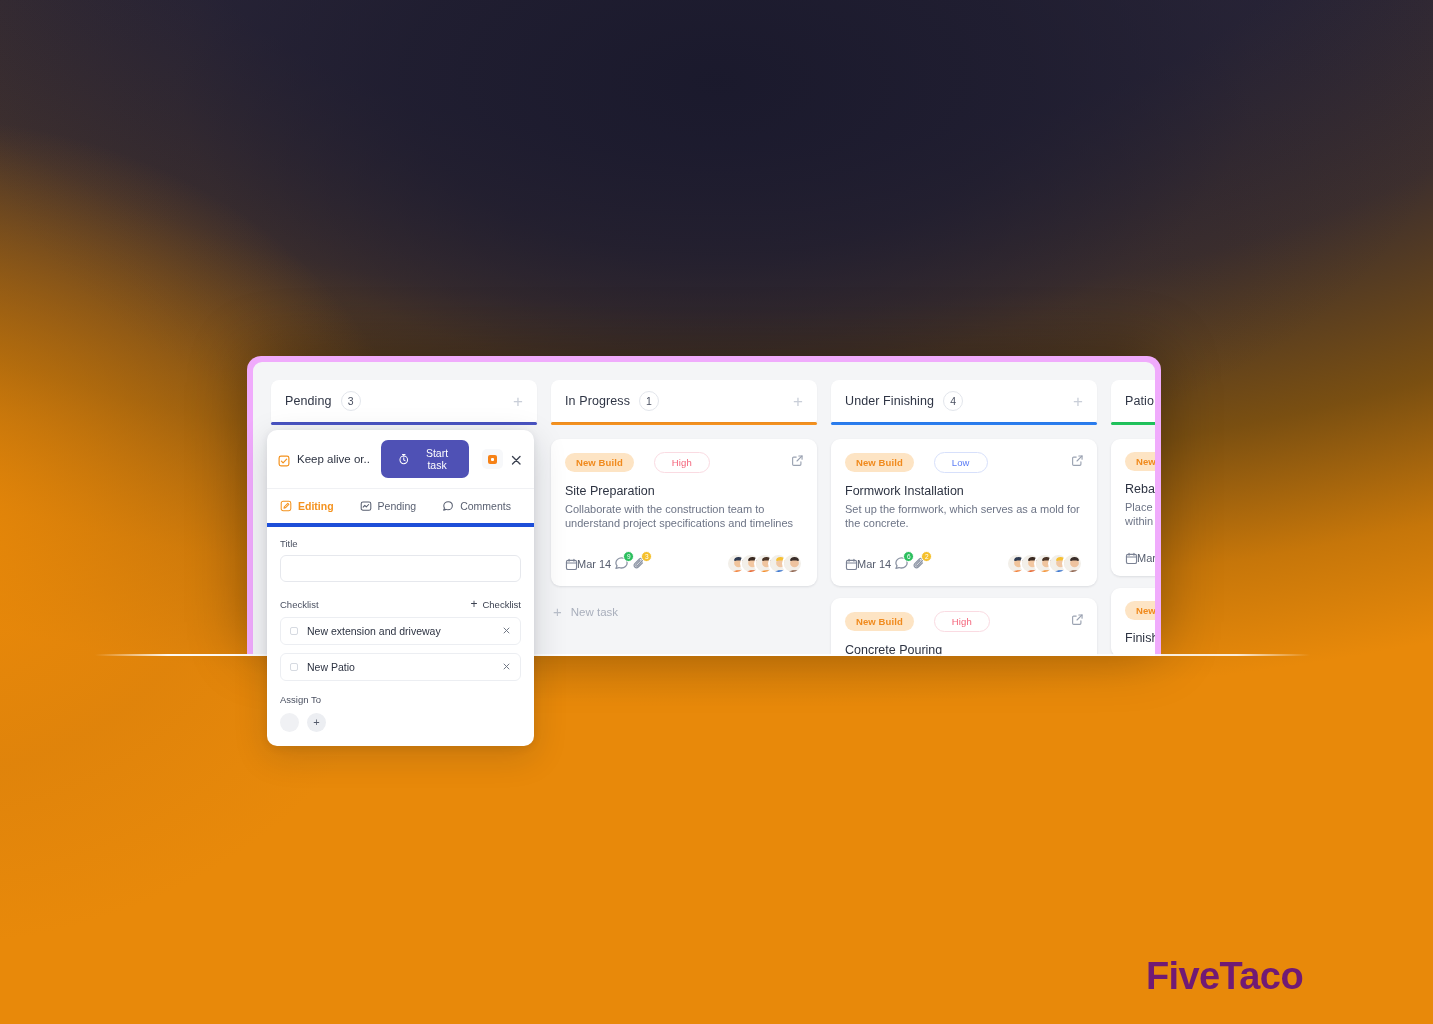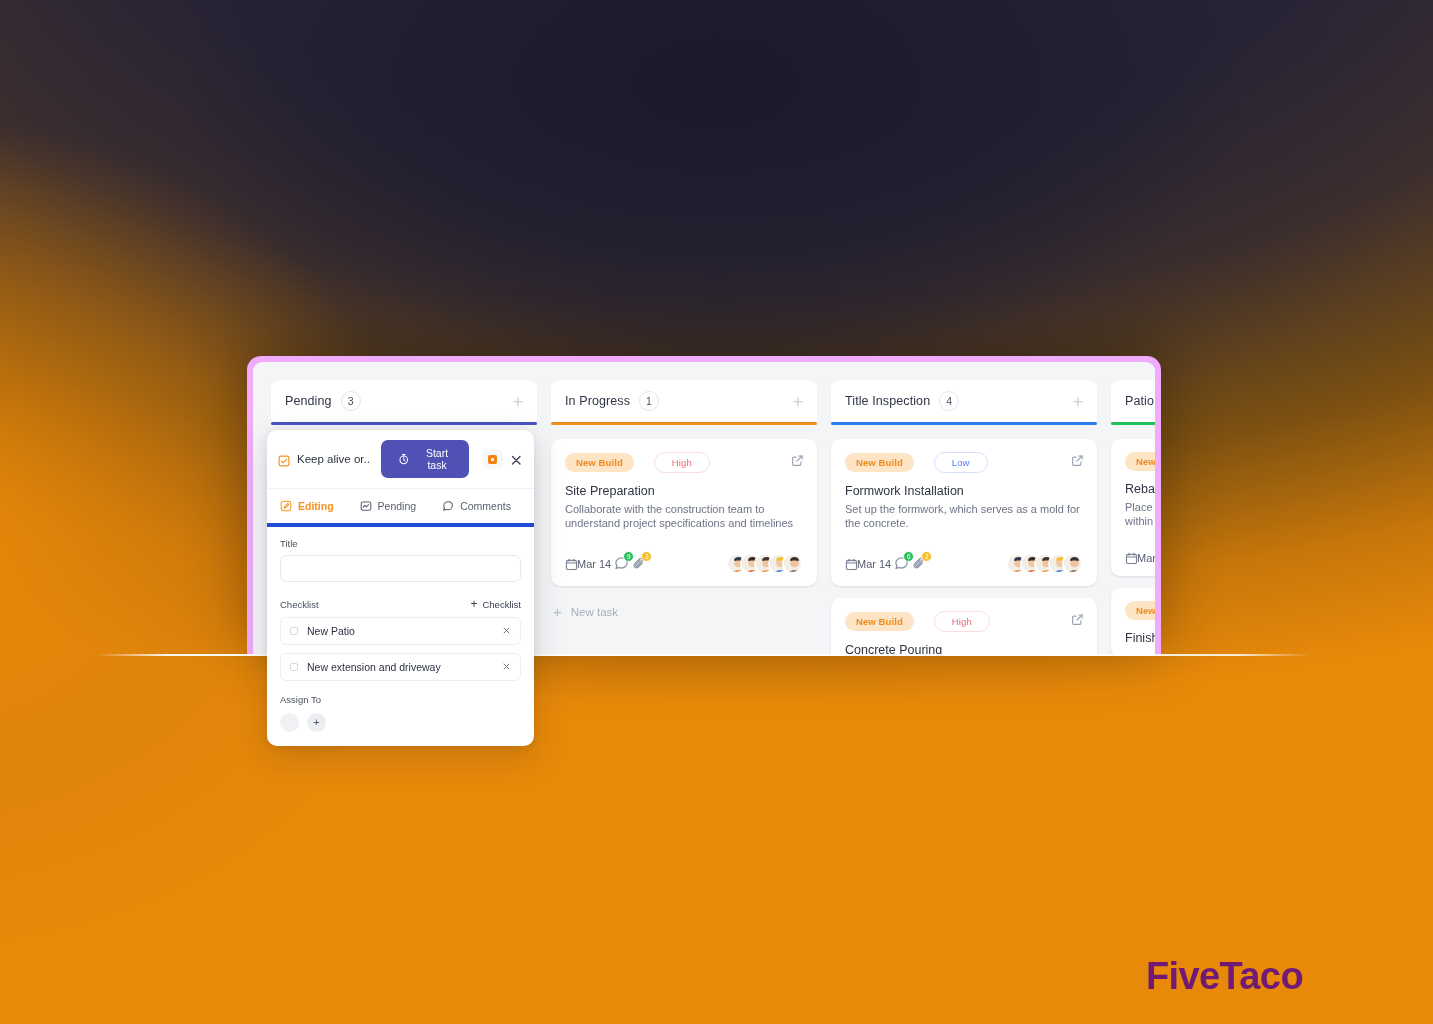--- a/index.html
+++ b/index.html
@@ -310,21 +310,21 @@
               </div>
             </div>
             <div class="newtask">
               <span class="plus">+</span>
               <span>New task</span>
             </div>
           </div>
         </div>
         <div class="column">
           <div class="col-header">
-            <span class="col-title">Title Inspection</span>
+            <span class="col-title">Under Finishing</span>
             <span class="col-count">4</span>
             <span class="col-add">+</span>
           </div>
           <div class="col-rule" style="background: rgb(43, 126, 240);"></div>
           <div class="col-body">
             <div class="card">
               <div class="chips">
                 <span class="chip chip-type">New Build</span>
                 <span class="chip chip-prio chip-low">Low</span>
               </div>
@@ -484,36 +484,36 @@
     <div class="ep-row">
       <span class="ep-label" style="margin:0">Checklist</span>
       <span class="ep-addchk">
         <span class="p">+</span>
         <span>Checklist</span>
       </span>
     </div>
 
     <div class="chk-item">
       <span class="chk-box"></span>
+      <span class="chk-text">New extension and driveway</span>
+      <span class="chk-x">
+        <svg width="9" height="9" viewBox="0 0 16 16" fill="none" stroke="currentColor" stroke-width="1.7" stroke-linecap="round">
+            <path d="M3.6 3.6l8.8 8.8M12.4 3.6l-8.8 8.8"></path>
+          </svg>
+      </span>
+    </div>
+    <div class="chk-item">
+      <span class="chk-box"></span>
       <span class="chk-text">New Patio</span>
       <span class="chk-x">
         <svg width="9" height="9" viewBox="0 0 16 16" fill="none" stroke="currentColor" stroke-width="1.7" stroke-linecap="round">
             <path d="M3.6 3.6l8.8 8.8M12.4 3.6l-8.8 8.8"></path>
           </svg>
       </span>
     </div>
-    <div class="chk-item">
-      <span class="chk-box"></span>
-      <span class="chk-text">New extension and driveway</span>
-      <span class="chk-x">
-        <svg width="9" height="9" viewBox="0 0 16 16" fill="none" stroke="currentColor" stroke-width="1.7" stroke-linecap="round">
-            <path d="M3.6 3.6l8.8 8.8M12.4 3.6l-8.8 8.8"></path>
-          </svg>
-      </span>
-    </div>
 
     <div class="ep-assign-label">Assign To</div>
     <div class="ep-assign">
       <span class="ep-av-empty"></span>
       <span class="ep-av-add">+</span>
     </div>
   </div>
 </div>
 
 <div id="logo">FiveTaco</div>

